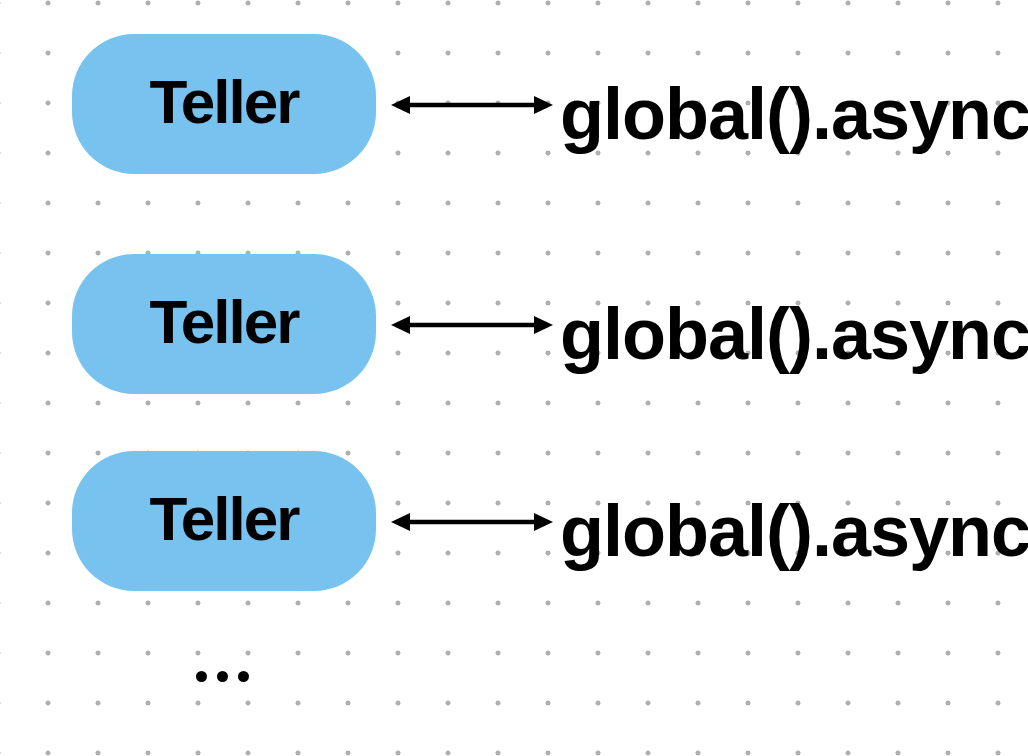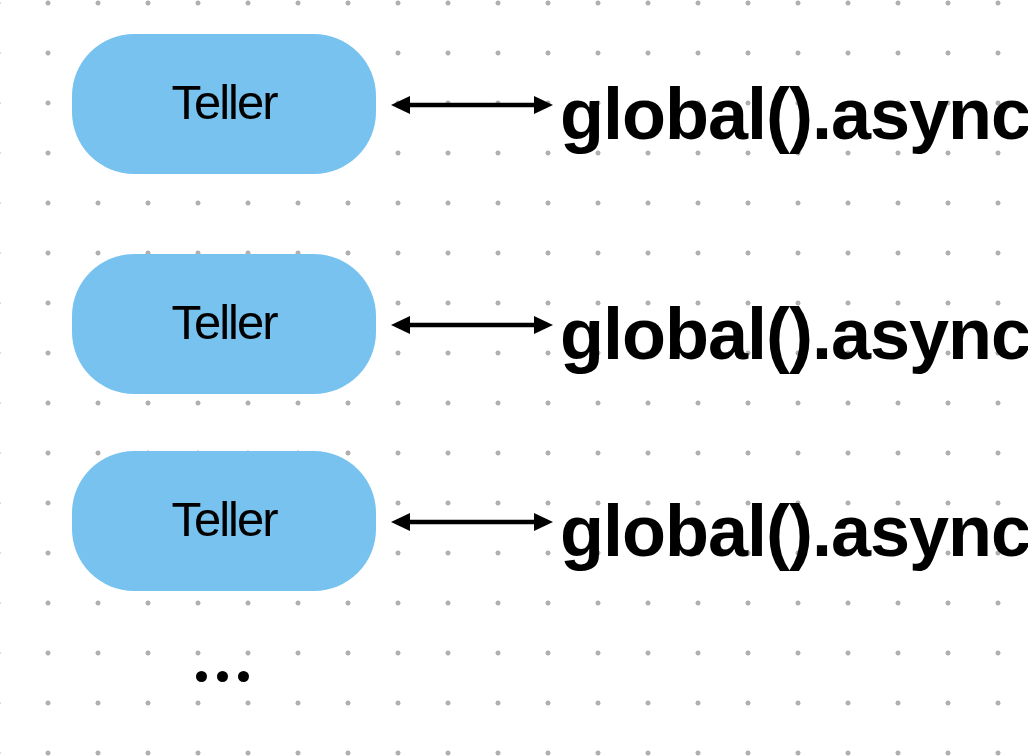--- a/index.html
+++ b/index.html
@@ -32,22 +32,22 @@
     top: 0;
     width: 304px;
     height: 140px;
     background: #77C2EF;
     border-radius: 62px;
     display: flex;
     align-items: center;
     justify-content: center;
   }
   .pill-label {
-    font-size: 49px;
-    font-weight: 400;
+    font-size: 62px;
+    font-weight: 700;
     letter-spacing: -2px;
     color: #000000;
     line-height: 1;
     padding-bottom: 4px;
   }
   .arrow {
     position: absolute;
     left: 390px;
     top: 57px;
     width: 164px;

